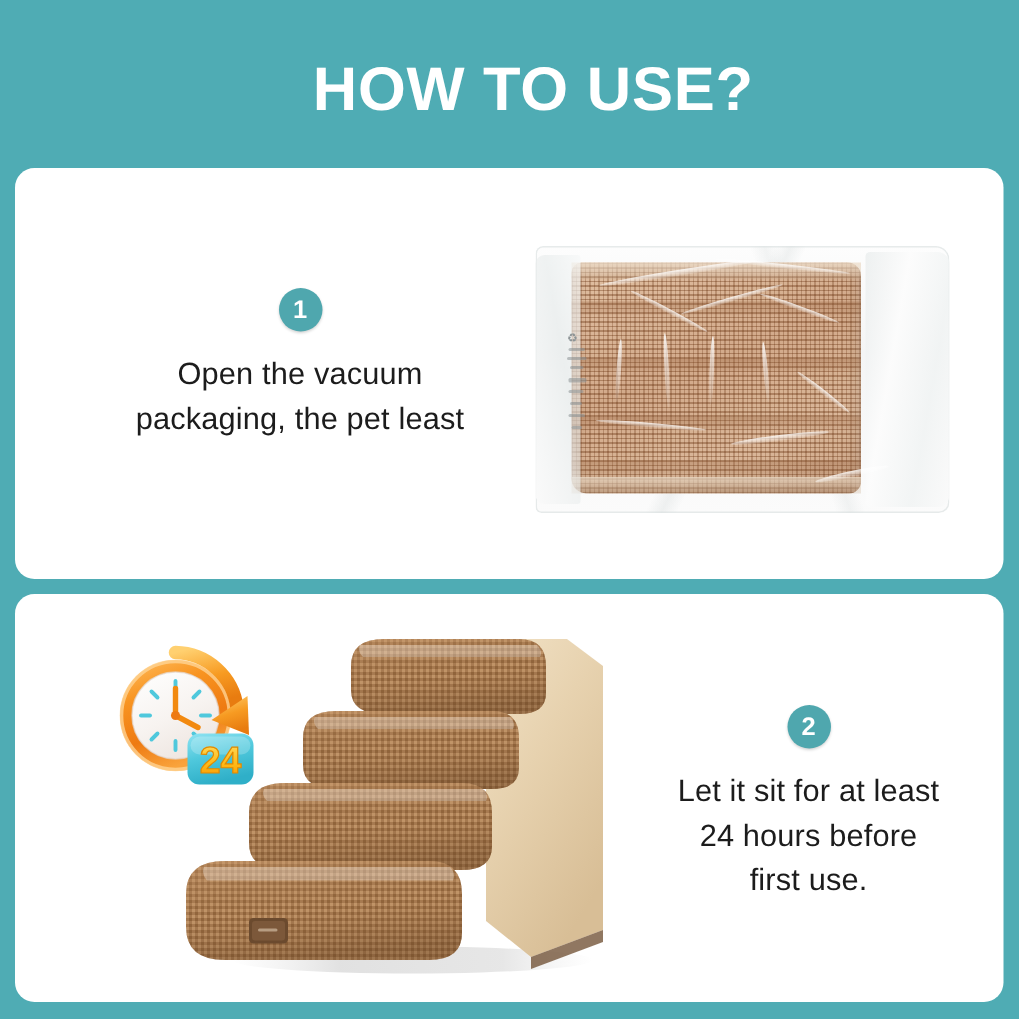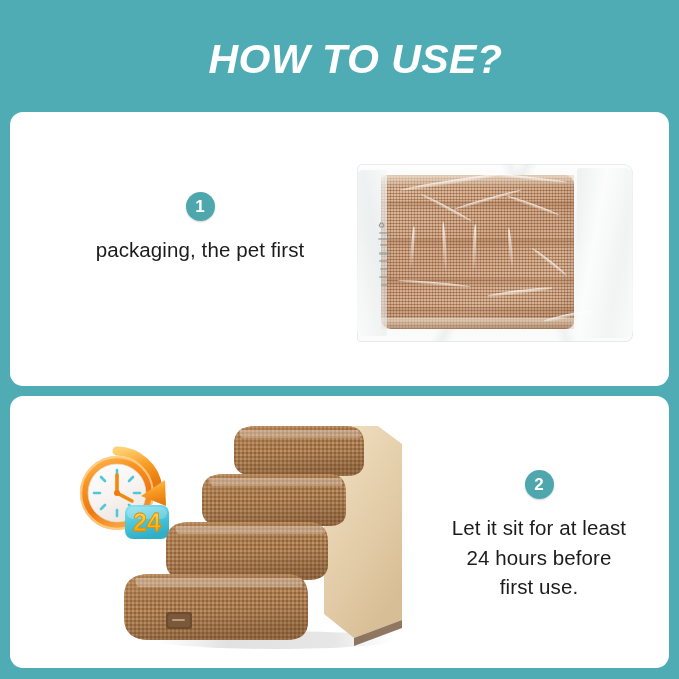--- a/index.html
+++ b/index.html
@@ -29,21 +29,20 @@
     width: 679px;
     height: 112px;
     display: flex;
     align-items: center;
     justify-content: center;
   }
   #page-title {
     font-family: "Liberation Sans", sans-serif;
     font-size: 41px;
     font-weight: bold;
-    font-style: italic;
     color: #ffffff;
     letter-spacing: 0.5px;
     line-height: 1;
     margin-top: 6px;
     white-space: nowrap;
     margin-left: 32px;
   }
 
   
   .card {
@@ -189,21 +188,21 @@
     top: 58px;
     font-size: 8px;
     color: #8d9496;
     line-height: 1;
   }
 
   
   #clock-icon {
     position: absolute;
     left: 60px;
-    top: 48px;
+    top: 32px;
     width: 108px;
     height: 100px;
   }
   #stairs-image {
     position: absolute;
     left: 100px;
     top: 4px;
     width: 310px;
     height: 260px;
   }
@@ -215,21 +214,22 @@
 
   <div id="header">
     <div id="page-title">HOW TO USE?</div>
   </div>
 
   <div class="card" id="card-step-1">
 
     <div class="step-text-block" id="step-1-text-block">
       <div class="step-badge">1</div>
       <div class="step-caption">
-        <div>packaging, the pet first</div>
+        <div>Open the vacuum</div>
+        <div>packaging, the pet least</div>
       </div>
     </div>
 
     <div id="package-image">
       <div class="pkg-plastic"></div>
 
       <div class="pkg-foam">
         <div class="pkg-foam-edge" style="top:0;"></div>
         <div class="pkg-foam-edge" style="bottom:0;"></div>
         <div class="pkg-foam-band" style="top:26px;"></div>

